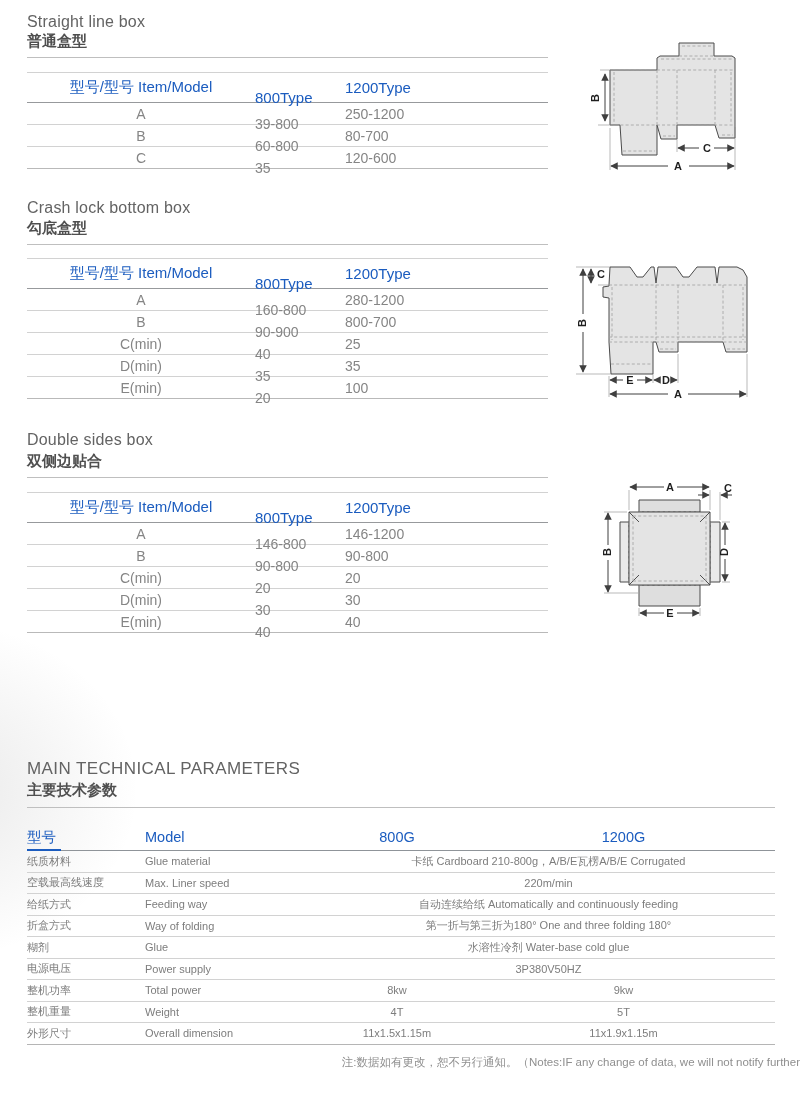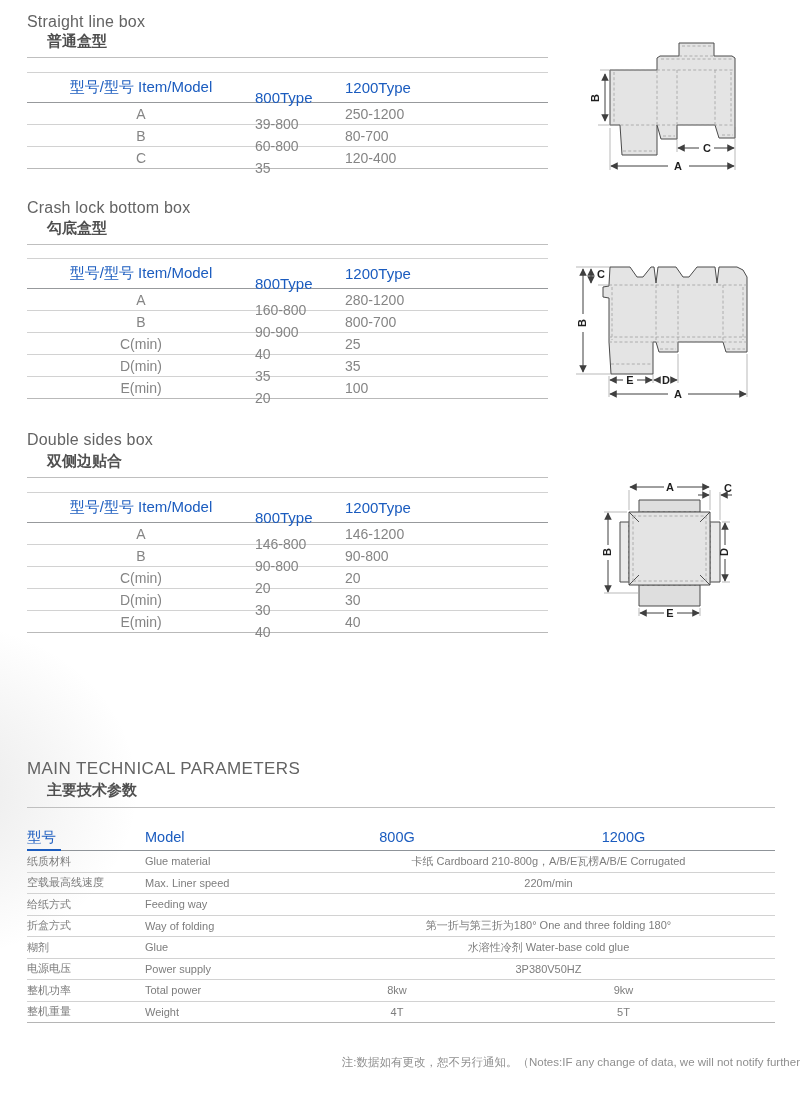--- a/index.html
+++ b/index.html
@@ -8,21 +8,21 @@
   #page {
     position:relative; width:801px; height:1097px; background:#ffffff; overflow:hidden;
   }
   .shade {
     position:absolute; left:-60px; top:620px; width:200px; height:340px;
     background:radial-gradient(ellipse at 0% 50%, rgba(120,120,120,0.16), rgba(120,120,120,0) 70%);
     pointer-events:none;
   }
   .abs { position:absolute; }
   .sec-title-en { left:27px; font-size:16px; color:#636363; letter-spacing:0.2px; }
-  .sec-title-zh { left:27px; font-size:15px; color:#4f4f4f; font-weight:bold;margin-left:20px; }
+  .sec-title-zh { left:27px; font-size:15px; color:#4f4f4f; font-weight:bold; }
   .divider { left:27px; height:1px; background:#bfbfbf; }
 
   
   .stable { left:27px; width:521px; border-top:1px solid #d2d2d2; }
   .srow { display:flex; align-items:center; border-bottom:1px solid #d2d2d2; height:22px; font-size:14px; color:#858585; }
   .srow.shead { height:30px; border-bottom:1px solid #97999c; color:#1b5cbf; font-size:15px; }
   .scol-label { width:228px; text-align:center; }
   .scol-800 { width:90px; text-align:left;margin-top:20px; }
   .scol-1200 { flex:1; text-align:left; }
   .stable .srow:last-child { border-bottom:1px solid #b9b9b9; }
@@ -72,21 +72,21 @@
       <div class="scol-1200">250-1200</div>
     </div>
     <div class="srow">
       <div class="scol-label">B</div>
       <div class="scol-800">60-800</div>
       <div class="scol-1200">80-700</div>
     </div>
     <div class="srow">
       <div class="scol-label">C</div>
       <div class="scol-800">35</div>
-      <div class="scol-1200">120-400</div>
+      <div class="scol-1200">120-600</div>
     </div>
   </div>
 
   <div class="abs diagram" style="left:562px;top:30px">
     <svg width="239" height="158" viewBox="0 0 239 158">
       <defs>
         <marker id="ar1" viewBox="0 0 10 10" refX="9" refY="5" markerWidth="7.5" markerHeight="7.5" orient="auto-start-reverse">
           <path d="M0,0 L10,5 L0,10 z" fill="#3f3f3f"></path>
         </marker>
       </defs>
@@ -259,20 +259,21 @@
       <div class="pspan">卡纸 Cardboard 210-800g，A/B/E瓦楞A/B/E Corrugated</div>
     </div>
     <div class="prow">
       <div class="pzh">空载最高线速度</div>
       <div class="pen">Max. Liner speed</div>
       <div class="pspan">220m/min</div>
     </div>
     <div class="prow">
       <div class="pzh">给纸方式</div>
       <div class="pen">Feeding way</div>
+      <div class="pspan">自动连续给纸 Automatically and continuously feeding</div>
     </div>
     <div class="prow">
       <div class="pzh">折盒方式</div>
       <div class="pen">Way of folding</div>
       <div class="pspan">第一折与第三折为180°  One and three folding 180°</div>
     </div>
     <div class="prow">
       <div class="pzh">糊剂</div>
       <div class="pen">Glue</div>
       <div class="pspan">水溶性冷剂 Water-base cold glue</div>
@@ -287,16 +288,22 @@
       <div class="pen">Total power</div>
       <div class="pv1">8kw</div>
       <div class="pv2">9kw</div>
     </div>
     <div class="prow">
       <div class="pzh">整机重量</div>
       <div class="pen">Weight</div>
       <div class="pv1">4T</div>
       <div class="pv2">5T</div>
     </div>
+    <div class="prow">
+      <div class="pzh">外形尺寸</div>
+      <div class="pen">Overall dimension</div>
+      <div class="pv1">11x1.5x1.15m</div>
+      <div class="pv2">11x1.9x1.15m</div>
+    </div>
   </div>
 
   <div class="abs footnote" style="top:1055px">注:数据如有更改，恕不另行通知。（Notes:IF any change of data, we will not notify further</div>
 </div>
 
 </body></html>

